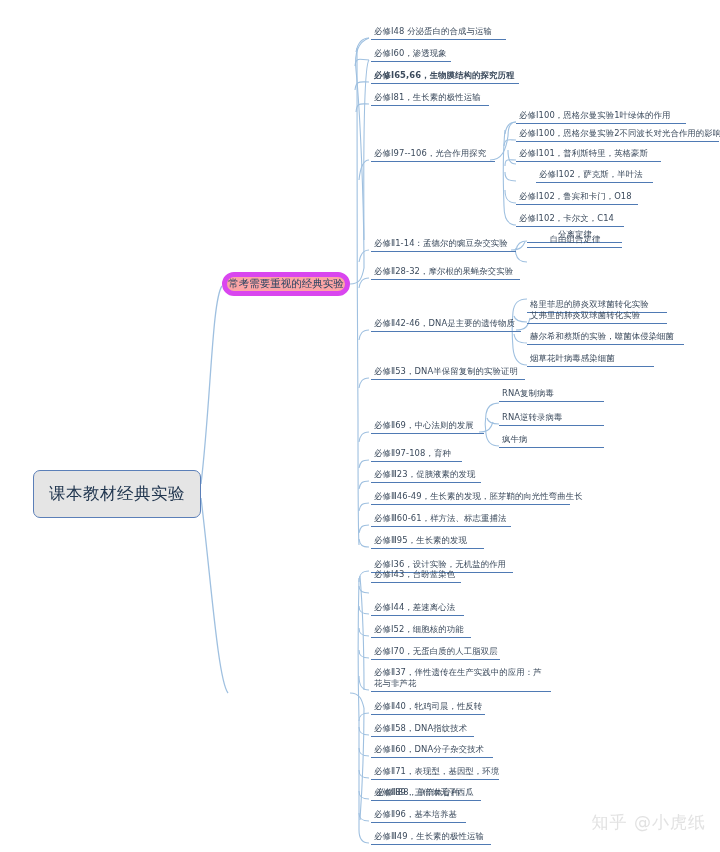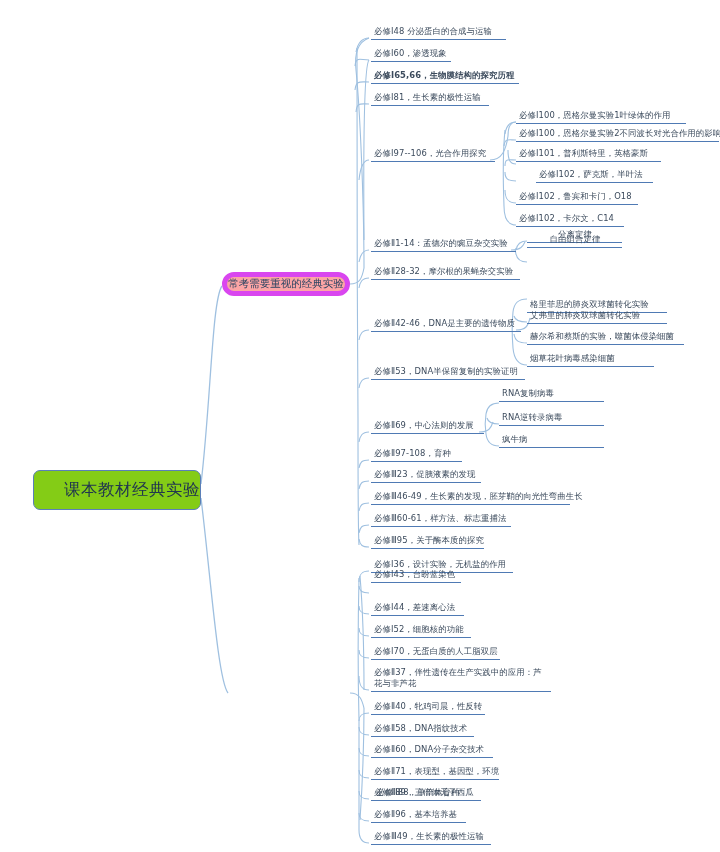--- a/index.html
+++ b/index.html
@@ -24,28 +24,28 @@
     width: 720px;
     height: 852px;
     pointer-events: none;
   }
   
   .root-node {
     position: absolute;
     left: 33px;
     top: 470px;
     width: 168px;
-    height: 40px;
+    height: 48px;
     box-sizing: border-box;
-    background: #84cc16;
+    background: #e5e5e5;
     border: 1.6px solid #5b7fb8;
     border-radius: 7px;
     display: flex;
     align-items: center;
-    justify-content: flex-end;
+    justify-content: center;
     font-size: 16.5px;
     color: #21364f;
     letter-spacing: 0.5px;
     z-index: 5;
   }
   
   .branch-node {
     position: absolute;
     box-sizing: border-box;
     background: #fca5a5;
@@ -223,31 +223,32 @@
       <div class="leaf sub" style="left: 527px; top: 353px; width: 122px;">烟草花叶病毒感染细菌</div>
       <div class="leaf" style="left: 371px; top: 366px; width: 149px;">必修Ⅱ53，DNA半保留复制的实验证明</div>
       <div class="leaf" style="left: 371px; top: 420px; width: 108px;">必修Ⅱ69，中心法则的发展</div>
       <div class="leaf sub" style="left: 499px; top: 388px; width: 100px;">RNA复制病毒</div>
       <div class="leaf sub" style="left: 499px; top: 412px; width: 100px;">RNA逆转录病毒</div>
       <div class="leaf sub" style="left: 499px; top: 434px; width: 100px;">疯牛病</div>
       <div class="leaf" style="left: 371px; top: 448px; width: 86px;">必修Ⅱ97-108，育种</div>
       <div class="leaf" style="left: 371px; top: 469px; width: 105px;">必修Ⅲ23，促胰液素的发现</div>
       <div class="leaf" style="left: 371px; top: 491px; width: 194px;">必修Ⅲ46-49，生长素的发现，胚芽鞘的向光性弯曲生长</div>
       <div class="leaf" style="left: 371px; top: 513px; width: 135px;">必修Ⅲ60-61，样方法、标志重捕法</div>
-      <div class="leaf" style="left: 371px; top: 535px; width: 108px;">必修Ⅲ95，关于酶本质的探究</div>
+      <div class="leaf" style="left: 371px; top: 535px; width: 108px;">必修Ⅲ95，生长素的发现</div>
       <div class="leaf" style="left: 371px; top: 559px; width: 137px;">必修Ⅰ36，设计实验，无机盐的作用</div>
       <div class="leaf" style="left: 371px; top: 569px; width: 85px;">必修Ⅰ43，台盼蓝染色</div>
       <div class="leaf" style="left: 371px; top: 602px; width: 88px;">必修Ⅰ44，差速离心法</div>
       <div class="leaf" style="left: 371px; top: 624px; width: 95px;">必修Ⅰ52，细胞核的功能</div>
       <div class="leaf" style="left: 371px; top: 646px; width: 124px;">必修Ⅰ70，无蛋白质的人工脂双层</div>
       <div class="leaf wrap" style="left: 371px; top: 667px; width: 175px;">必修Ⅱ37，伴性遗传在生产实践中的应用：芦花与非芦花</div>
       <div class="leaf" style="left: 371px; top: 701px; width: 109px;">必修Ⅱ40，牝鸡司晨，性反转</div>
       <div class="leaf" style="left: 371px; top: 723px; width: 98px;">必修Ⅱ58，DNA指纹技术</div>
       <div class="leaf" style="left: 371px; top: 744px; width: 117px;">必修Ⅱ60，DNA分子杂交技术</div>
       <div class="leaf" style="left: 371px; top: 766px; width: 123px;">必修Ⅱ71，表现型，基因型，环境</div>
       <div class="leaf" style="left: 371px; top: 787px; width: 88px; text-align: center;">必修Ⅱ88，单倍体育种</div>
       <div class="leaf" style="left: 371px; top: 787px; width: 105px;">必修Ⅱ89，三倍体无子西瓜</div>
       <div class="leaf" style="left: 371px; top: 809px; width: 90px;">必修Ⅱ96，基本培养基</div>
       <div class="leaf" style="left: 371px; top: 831px; width: 115px;">必修Ⅲ49，生长素的极性运输</div>
     </div>
 
+  <div class="watermark">知乎 @小虎纸</div>
 
 </div>
 
 </body></html>

